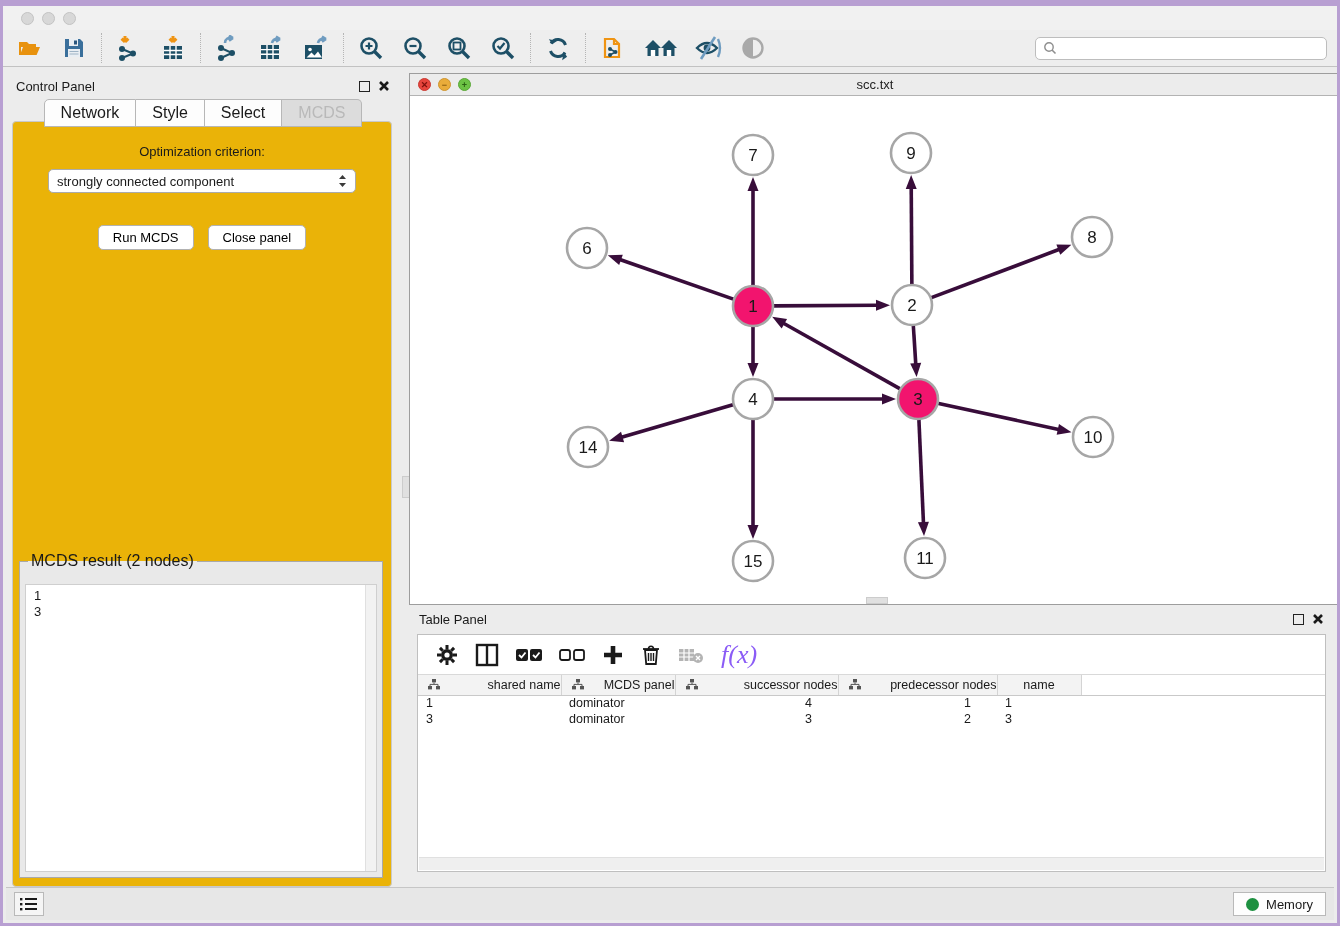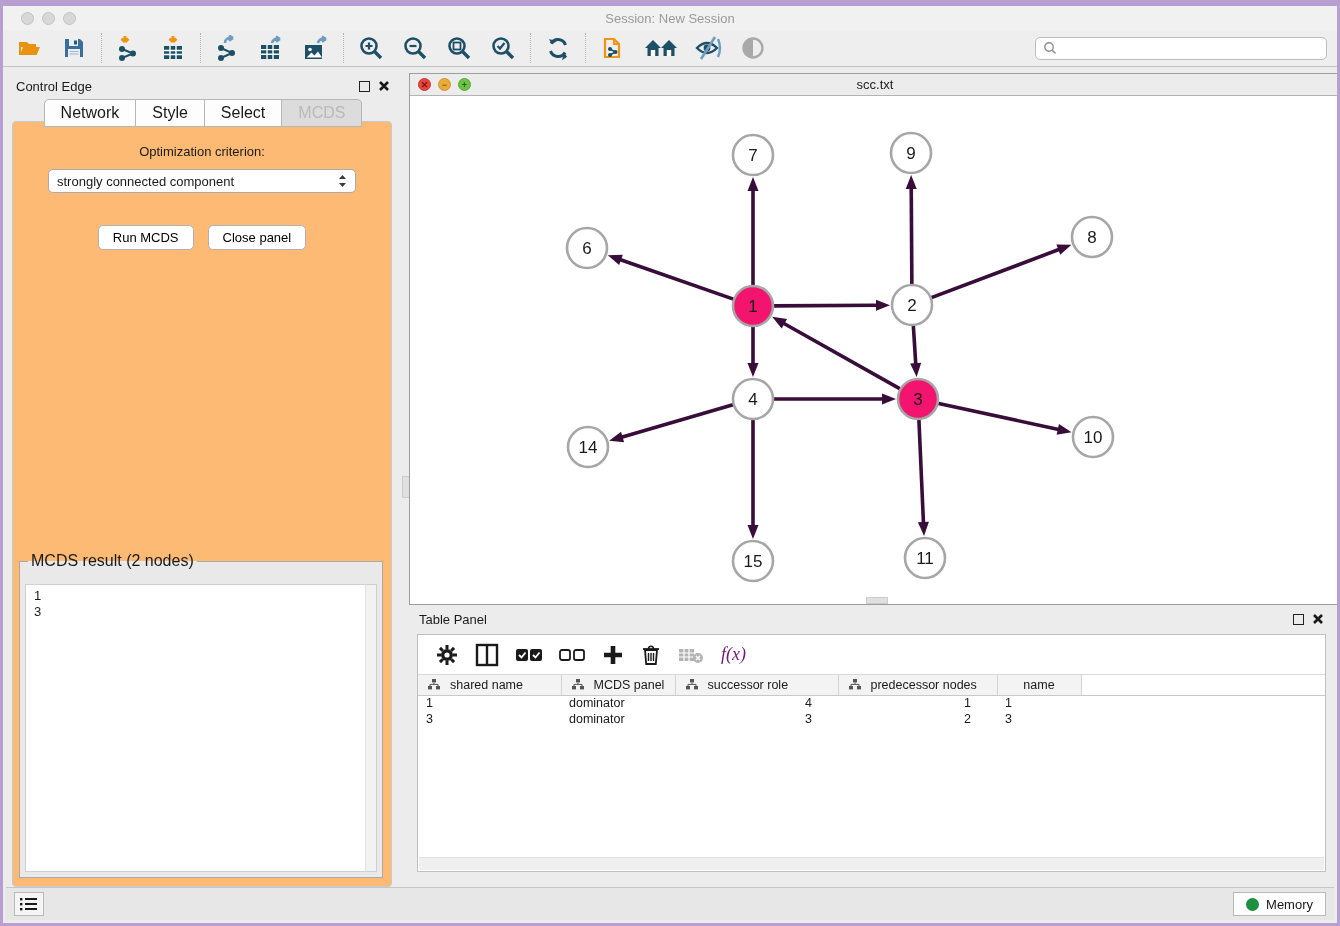--- a/index.html
+++ b/index.html
@@ -29,21 +29,21 @@
   .main{ position:absolute; top:67px; left:3px; right:3px; bottom:36px; }
   
   .control-panel{ position:absolute; left:0; top:0; width:394px; height:818px; }
   .panel-head{ height:26px; display:flex; align-items:center; padding:0 10px; font-size:13px; }
   .panel-head .ph-icons{ margin-left:auto; display:flex; gap:8px; align-items:center; }
   .float-box{ width:11px; height:11px; border:1.5px solid #222; background:transparent; display:inline-block; }
   .cp-tabs{ display:flex; justify-content:center; position:relative; z-index:2; }
   .tab{ font-size:16px; padding:4px 16px; background:#fdfdfd; border:1px solid #b7b7b7; border-left:none; cursor:pointer; }
   .tab:first-child{ border-left:1px solid #b7b7b7; border-radius:5px 0 0 0; }
   .tab.sel{ background:#dcdcdc; color:#b9b9b9; border-radius:0 5px 0 0; }
-  .cp-body{ position:absolute; left:6px; right:8px; top:48px; bottom:4px; background:#fdba74; border:1px solid #c9c9c9; border-radius:4px; padding-top:22px; }
+  .cp-body{ position:absolute; left:6px; right:8px; top:48px; bottom:4px; background:#eab308; border:1px solid #c9c9c9; border-radius:4px; padding-top:22px; }
   .opt-label{ text-align:center; font-size:13px; margin-bottom:10px; }
   .combo{ margin:0 auto; width:308px; height:24px; background:#fff; border:1px solid #ababab; border-radius:5px; display:flex; align-items:center; padding:0 8px; font-size:13px; cursor:pointer; }
   .combo .chev{ margin-left:auto; font-size:9px; line-height:8px; color:#444; display:flex; flex-direction:column; align-items:center; }
   .btn-row{ display:flex; justify-content:center; gap:14px; margin-top:32px; }
   .btn{ background:#fff; border:1px solid #b2b2b2; border-radius:5px; font-size:13px; padding:4px 14px; font-family:"Liberation Sans",sans-serif; cursor:pointer; }
   .result-fieldset{ position:absolute; left:6px; right:8px; top:430px; bottom:8px; border:1px solid #a9a9a9; margin:0; padding:4px; background:#e9e9e9; }
   .result-fieldset legend{ font-size:16px; padding:0 3px; margin-left:4px; }
   .result-list{ position:absolute; left:5px; right:5px; top:14px; bottom:5px; background:#fff; border:1px solid #cfcfcf; font-size:13px; padding:3px 0 0 8px; line-height:16px; overflow:hidden; }
   .result-scroll{ position:absolute; right:0; top:0; bottom:0; width:11px; background:#f2f2f2; border-left:1px solid #e0e0e0; }
   
@@ -60,21 +60,21 @@
   .net-title{ position:absolute; left:0; right:0; text-align:center; font-size:13px; color:#222; }
   .net-canvas{ position:absolute; top:23px; left:0; right:0; bottom:0; background:#fff; }
   
   .table-panel{ position:absolute; left:403px; top:533px; right:0; bottom:0; }
   .tp-container{ position:absolute; left:8px; right:8px; top:28px; height:238px; background:#fff; border:1px solid #bfbfbf; }
   .tp-toolbar{ height:40px; border-bottom:1px solid #d9d9d9; display:flex; align-items:center; gap:17px; padding:0 18px; }
   .tp-btn{ display:flex; align-items:center; justify-content:center; cursor:pointer; }
   .tp-btn.disabled{ cursor:default; }
   table.node-table{ border-collapse:collapse; width:100%; table-layout:fixed; font-size:12.5px; }
   table.node-table th{ background:#f3f3f3; border-bottom:1px solid #c9c9c9; border-right:1px solid #d4d4d4; font-weight:normal; height:20px; text-align:center; overflow:hidden; white-space:nowrap; }
-  table.node-table th .th-inner{ display:flex; align-items:center; justify-content:flex-start; gap:10px; padding-left:10px; }
+  table.node-table th .th-inner{ display:flex; align-items:center; justify-content:space-between; gap:10px; padding-left:10px; }
   table.node-table td{ height:16px; padding:0 8px; overflow:hidden; white-space:nowrap; }
   .tp-hscroll{ position:absolute; left:1px; right:1px; bottom:1px; height:13px; background:#efefef; border-top:1px solid #e0e0e0; }
   .tp-tabs{ position:absolute; bottom:4px; left:0; right:0; display:flex; justify-content:center; }
   .tp-tabs .tab:first-child{ border-radius:5px 0 0 5px; }
   .tp-tabs .tab:last-child{ border-radius:0 5px 5px 0; }
   .tp-tabs .tab.sel{ border-radius:5px 0 0 5px; }
   
   .statusbar{ position:absolute; left:3px; right:3px; bottom:3px; height:33px; background:#e7e7e7; border-top:1px solid #c6c6c6; display:flex; align-items:center; padding:0 8px; }
   .status-left-btn{ width:30px; height:24px; background:#f5f5f5; border:1px solid #b9b9b9; display:flex; align-items:center; justify-content:center; cursor:pointer; }
   .memory-btn{ margin-left:auto; background:#fdfdfd; border:1px solid #b9b9b9; height:24px; display:flex; align-items:center; gap:7px; padding:0 12px; font-size:13px; cursor:pointer; }
@@ -83,21 +83,20 @@
 </style>
 </head>
 <body>
 
 <div class="titlebar">
   <div class="traffic-main">
     <span></span>
     <span></span>
     <span></span>
   </div>
-  <div class="win-title">Session: New Session</div>
 </div>
 
 <div class="toolbar">
   <div class="tb-group" style="padding-left:2px;">
     <div class="tb-btn">
       <svg width="26" height="26" viewBox="0 0 26 26">
           <path d="M3 7 h7 l2 2 h7 v3 H3z" fill="#e8920e"></path>
           <path d="M3 20 L6 12 h17 l-3.4 8z" fill="#e8920e"></path>
           <path d="M3 20 V7" stroke="#e8920e" stroke-width="2" fill="none"></path>
         </svg>
@@ -243,21 +242,21 @@
         </svg>
       <input type="text" placeholder="" style="">
     </div>
   </div>
 </div>
 
 <div class="main">
 
   <div class="control-panel">
     <div class="panel-head">
-      <span>Control Edge</span>
+      <span>Control Panel</span>
       <span class="ph-icons">
         <span class="float-box"></span>
         <svg width="12" height="12" viewBox="0 0 12 12">
             <path d="M2 2 L10 10 M10 2 L2 10" stroke="#1a1a1a" stroke-width="2.6"></path>
           </svg>
       </span>
     </div>
     <div class="cp-tabs">
       <div class="tab">Network</div>
       <div class="tab">Style</div>
@@ -423,21 +422,21 @@
             </svg>
         </div>
         <div class="tp-btn disabled">
           <svg width="26" height="18" viewBox="0 0 26 18">
               <rect x="1" y="3" width="15" height="12" fill="#b4b4b4"></rect>
               <path d="M1 7h15M1 11h15M6 3v12M11 3v12" stroke="#fff" stroke-width="1.2"></path>
               <circle cx="20" cy="12" r="5" fill="#b4b4b4"></circle>
               <path d="M18 10 l4 4 M22 10 l-4 4" stroke="#fff" stroke-width="1.4"></path>
             </svg>
         </div>
-        <div class="tp-btn disabled" style="font-family:'Liberation Serif',serif; font-style:italic; font-size:18px; color:#701a75;">f(x)</div>
+        <div class="tp-btn disabled" style="font-family:'Liberation Serif',serif; font-style:italic; font-size:26px; color:#8b5cf6;">f(x)</div>
       </div>
       <table class="node-table">
         <colgroup>
             <col style="width:143px">
             <col style="width:114px">
             <col style="width:163px">
             <col style="width:159px">
             <col style="width:84px">
             <col>
           </colgroup>
@@ -466,21 +465,21 @@
                 </span>
               </th>
             <th>
                 <span class="th-inner">
                   <svg width="12" height="11" viewBox="0 0 12 11">
                     <rect x="4" y="0" width="4" height="3.4" fill="#555"></rect>
                     <rect x="0" y="7" width="4" height="3.4" fill="#555"></rect>
                     <rect x="8" y="7" width="4" height="3.4" fill="#555"></rect>
                     <path d="M6 3.4 v2 M2 7 v-1.6 h8 V7" stroke="#555" fill="none"></path>
                   </svg>
-                  <span>successor role</span>
+                  <span>successor nodes</span>
                 </span>
               </th>
             <th>
                 <span class="th-inner">
                   <svg width="12" height="11" viewBox="0 0 12 11">
                     <rect x="4" y="0" width="4" height="3.4" fill="#555"></rect>
                     <rect x="0" y="7" width="4" height="3.4" fill="#555"></rect>
                     <rect x="8" y="7" width="4" height="3.4" fill="#555"></rect>
                     <path d="M6 3.4 v2 M2 7 v-1.6 h8 V7" stroke="#555" fill="none"></path>
                   </svg>

